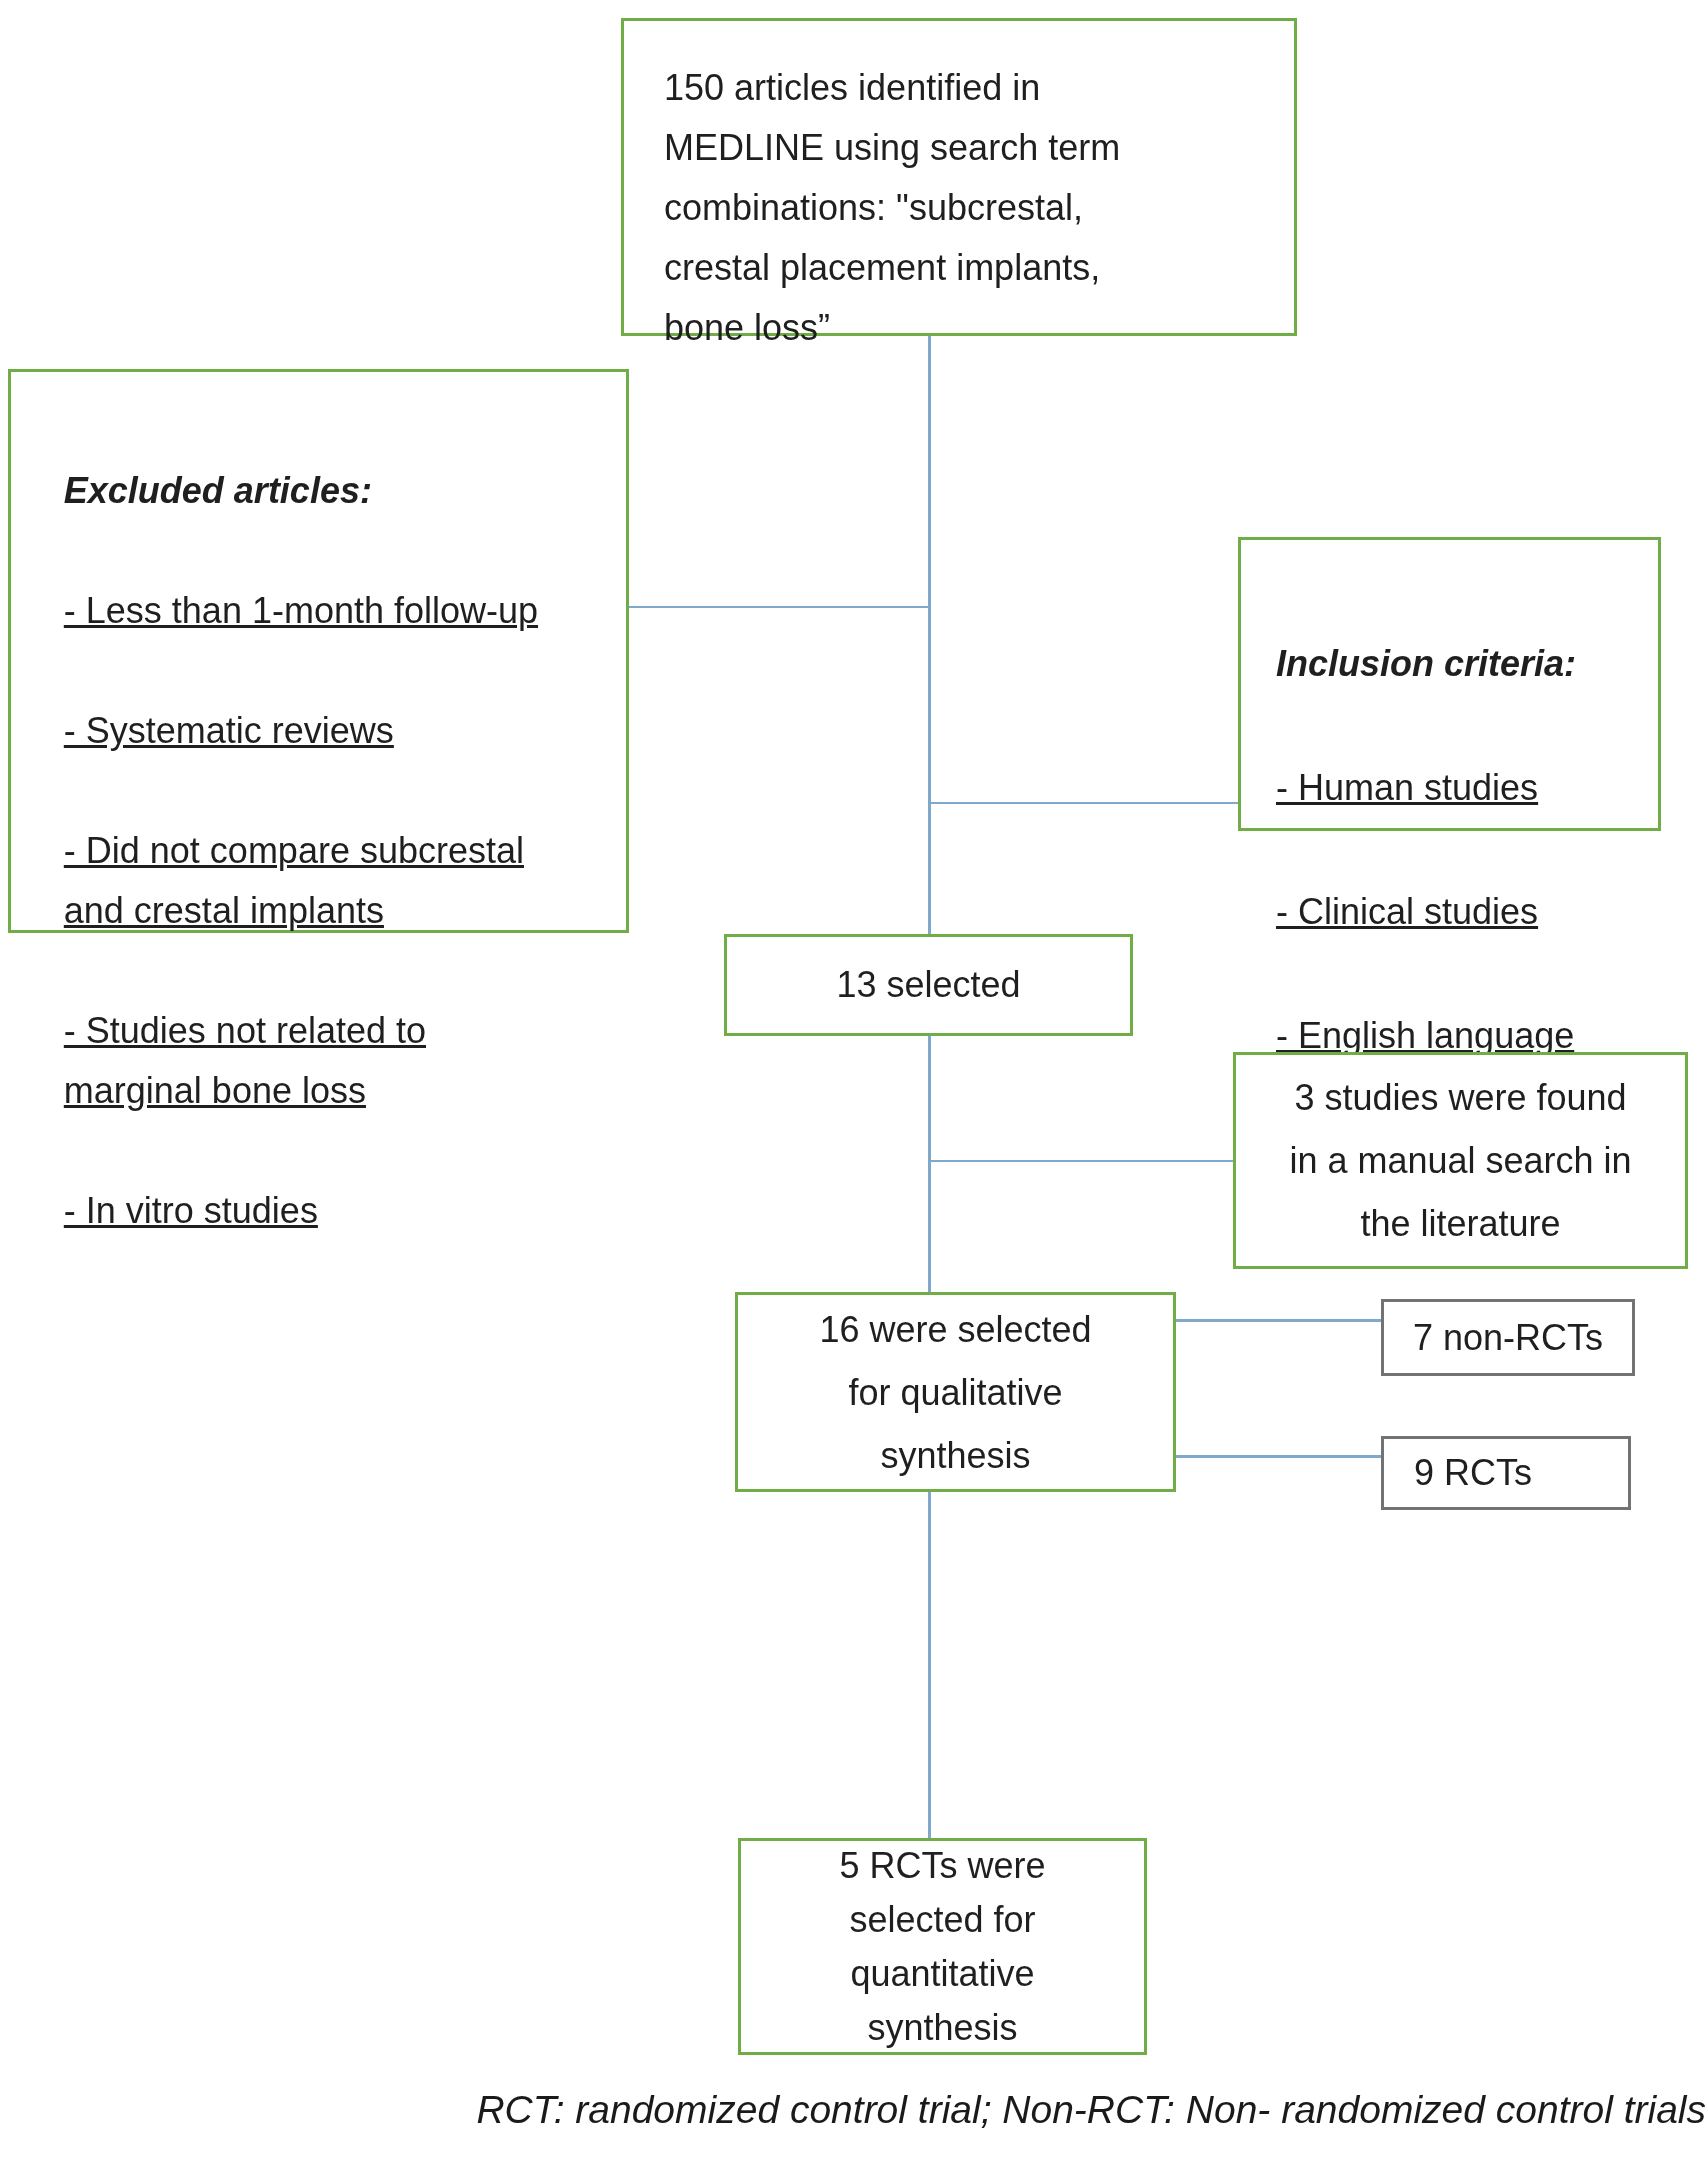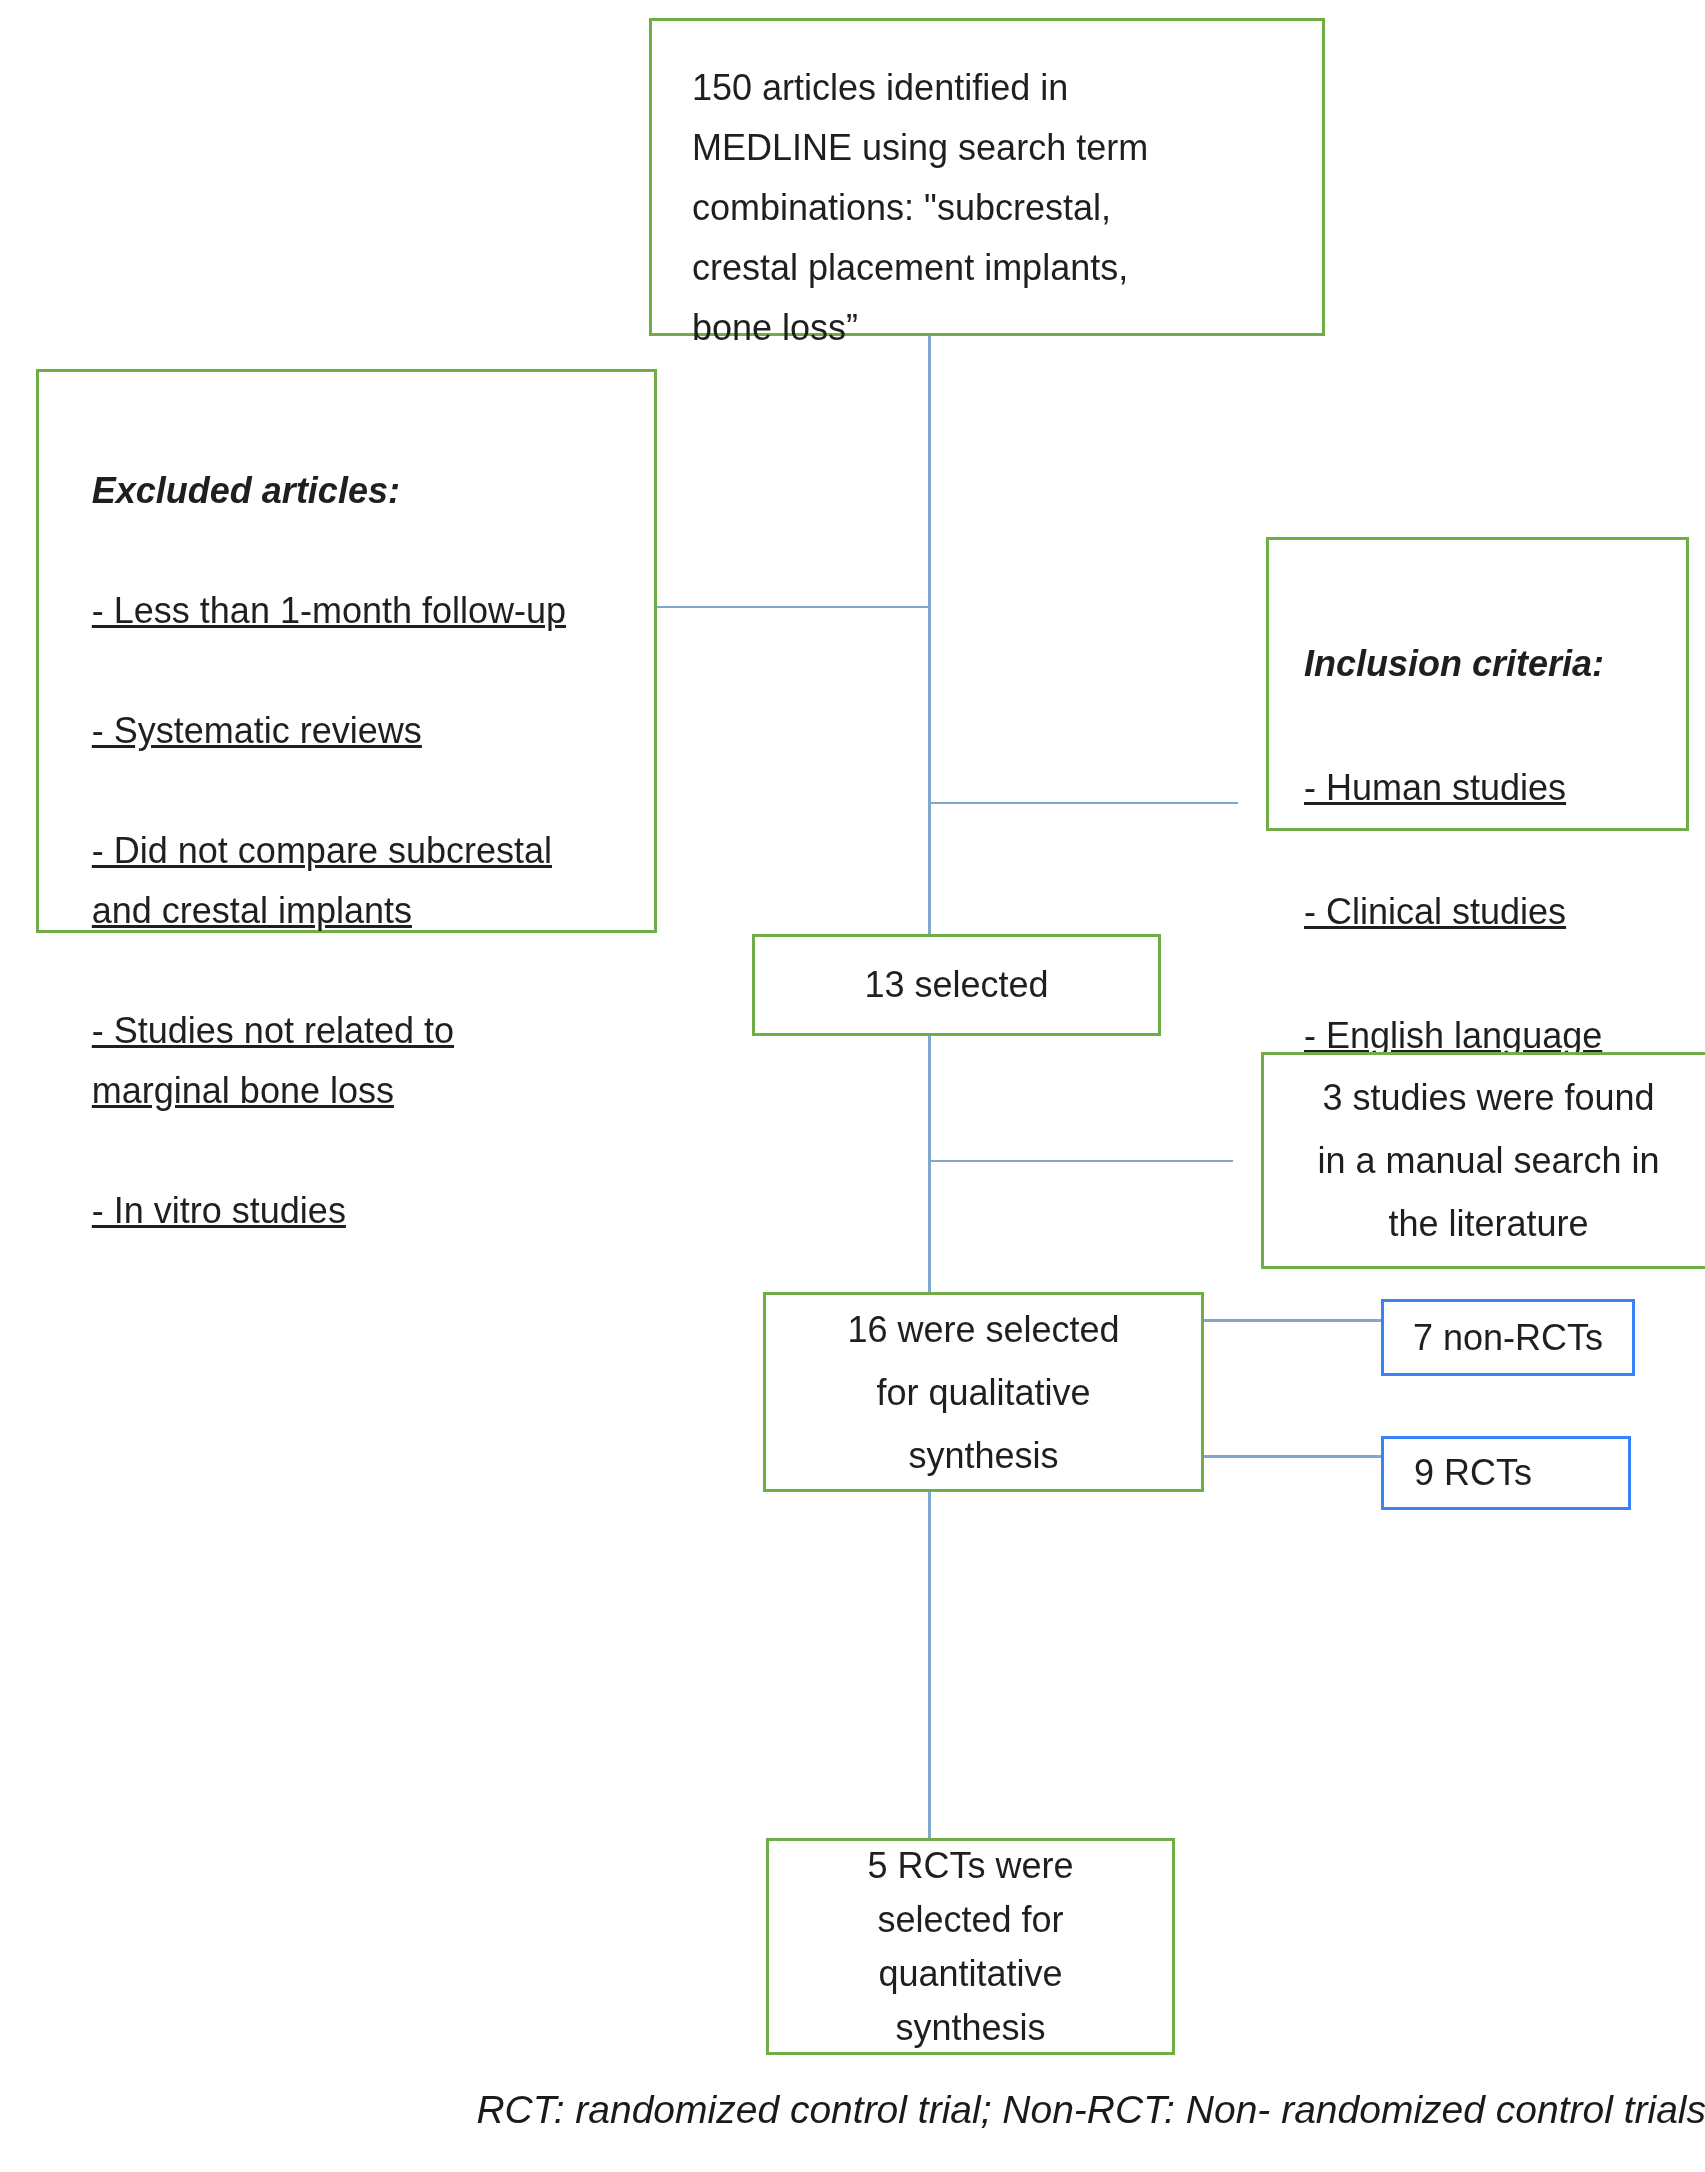--- a/index.html
+++ b/index.html
@@ -13,22 +13,22 @@
     overflow: hidden;
   }
   .box {
     position: absolute;
     background: #ffffff;
     box-sizing: border-box;
     font-size: 36px;
     line-height: 60px;
     white-space: pre-line;
   }
-  .green  { border: 3.6px solid #70ad47; margin-left: 28px; }
-  .dark   { border: 3px solid #3b82f6; }
+  .green  { border: 3.6px solid #70ad47; }
+  .dark   { border: 3px solid #737373; }
   .center-flex {
     display: flex;
     align-items: center;
     justify-content: center;
     text-align: center;
   }
   .heading { font-weight: bold; font-style: italic; }
   .conn { position: absolute; background: #7fa8cc; }
   .item { white-space: pre-line; text-decoration: underline; }
   .footer-note {

